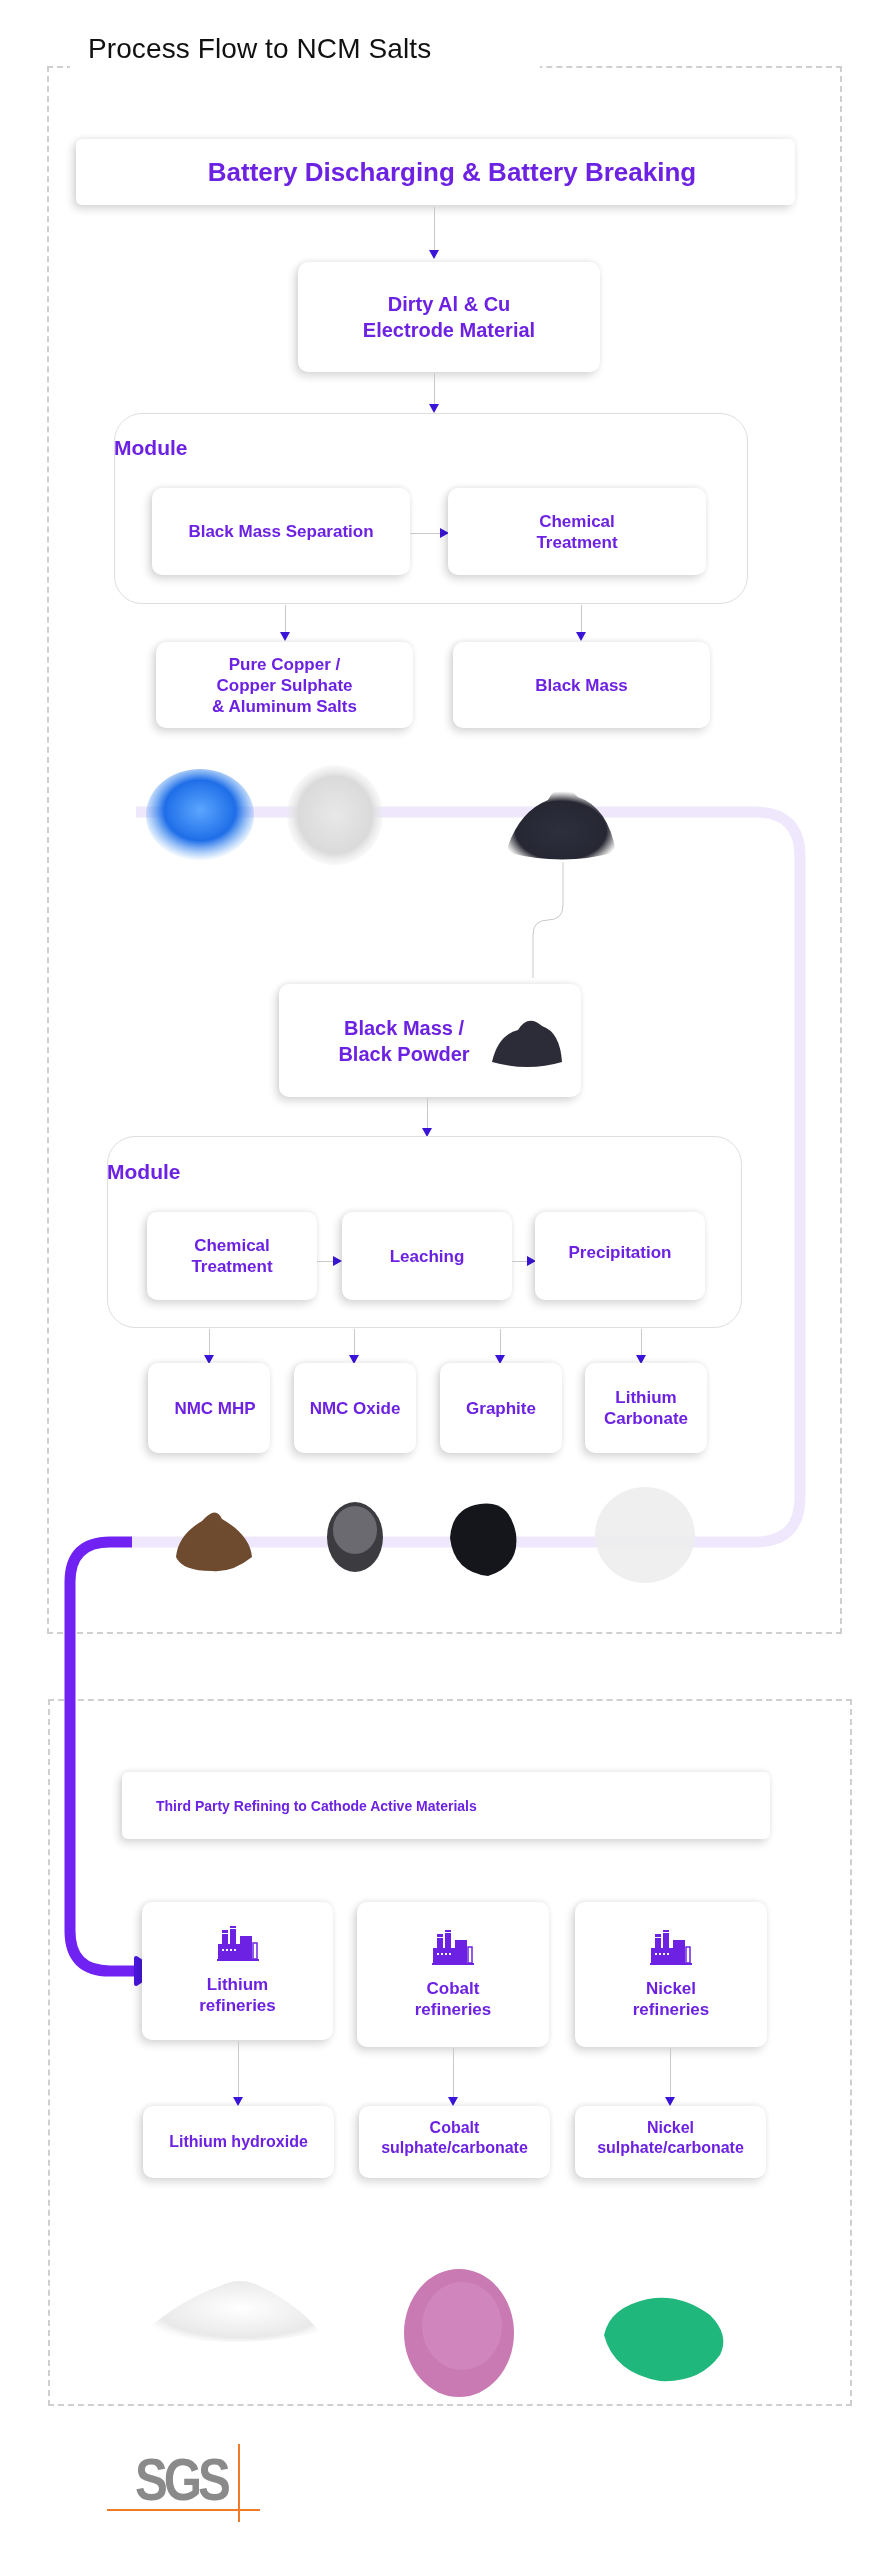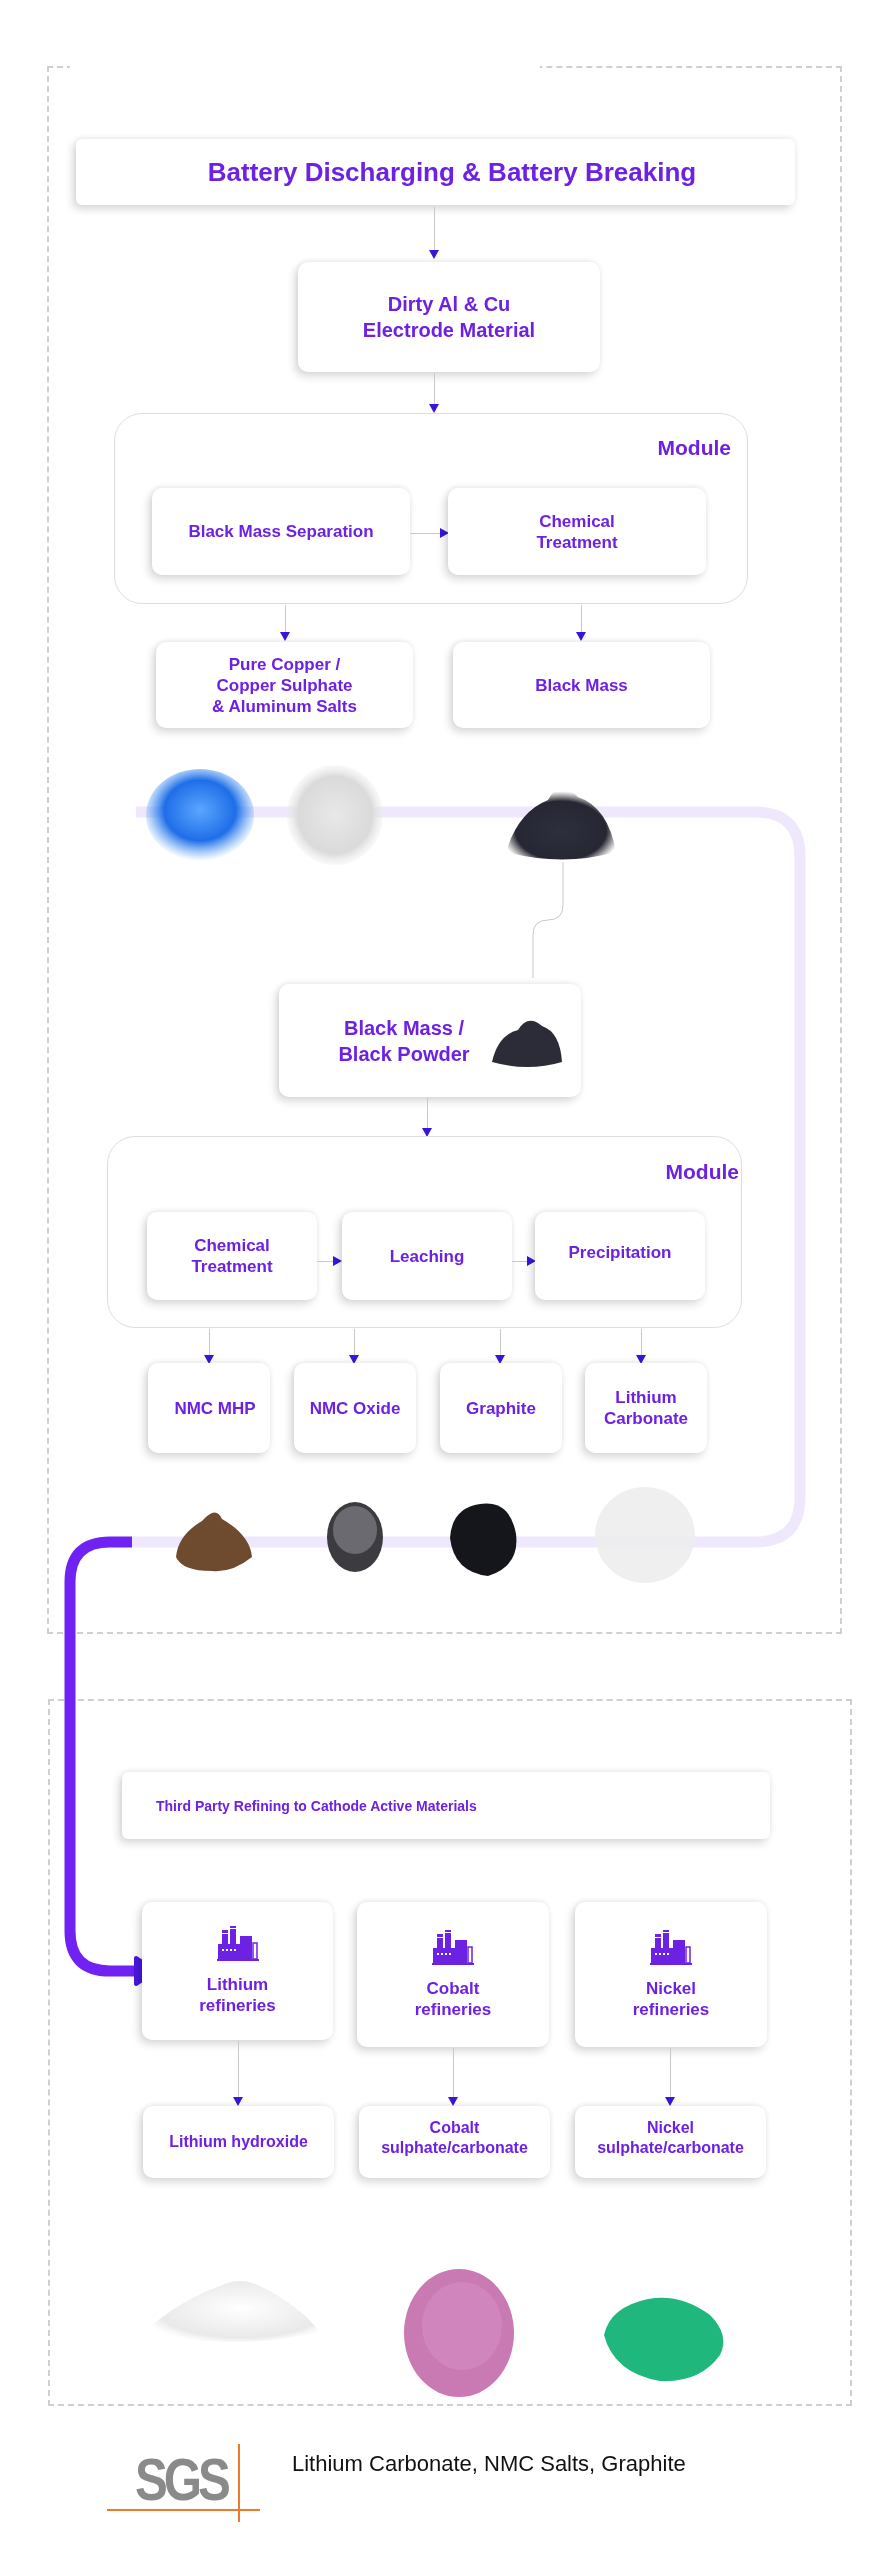--- a/index.html
+++ b/index.html
@@ -10,21 +10,21 @@
            font-family:"Liberation Sans", sans-serif; letter-spacing:0.1px; }
   .dashbox { border:2px dashed #cfcfcf; box-sizing:border-box; }
   .card { background:#ffffff; border-radius:10px;
           box-shadow: -3px 4px 8px rgba(0,0,0,0.16), 0 -2px 5px rgba(0,0,0,0.06);
           box-sizing:border-box; display:flex; align-items:center; justify-content:center;
           text-align:center; color:#6d22e3; font-weight:bold; }
   .card span { display:block; }
   .header { border-radius:6px; font-size:26px; color:#6d22e3;padding-left:33px; }
   .header2 { border-radius:6px; font-size:14px; justify-content:flex-start; padding-left:34px; }
   .module { border:1.5px solid #dedede; border-radius:28px; box-sizing:border-box; background:#fff; }
-  .module-title { color:#6d22e3; font-weight:bold; font-size:21px; text-align:right; }
+  .module-title { color:#6d22e3; font-weight:bold; font-size:21px; text-align:left; }
   .f20 { font-size:20px; line-height:26px; }
   .f17 { font-size:17px; line-height:21px; }
   .f16 { font-size:16px; line-height:20px; }
   .vline { position:absolute; width:1px; background:#c9c9c9; }
   .hline { position:absolute; height:1px; background:#c9c9c9; }
   .arrow-down { position:absolute; width:0; height:0; border-left:5px solid transparent;
                 border-right:5px solid transparent; border-top:9px solid #3b14d9; }
   .arrow-right { position:absolute; width:0; height:0; border-top:5px solid transparent;
                  border-bottom:5px solid transparent; border-left:9px solid #3b14d9; }
   .pile { position:absolute; }
@@ -34,20 +34,21 @@
   .footer-text { left:292px; top:2445px; font-size:22px; line-height:38px; color:#111; }
 </style>
 </head>
 <body>
 
 <div class="abs dashbox" style="left:47px; top:66px; width:795px; height:1568px;"></div>
 <div class="abs dashbox" style="left:48px; top:1699px; width:804px; height:707px;"></div>
 
 <div class="abs" style="left:70px; top:60px; width:470px; height:44px; background:#fff;"></div>
 <div class="abs title" style="pointer-events:none;">
+  <div>Process Flow to NCM Salts</div>
 </div>
 
 <svg class="abs" style="left:0; top:0;" width="890" height="2560">
 
   <path d="M 136 812 L 755 812 Q 800 812 800 857 L 800 1497 Q 800 1542 755 1542 L 132 1542" fill="none" stroke="#efe8fd" stroke-width="11" stroke-linecap="butt"></path>
 
   <path d="M 132 1542 L 110 1542 Q 70 1542 70 1582 L 70 1931 Q 70 1971 110 1971 L 140 1971" fill="none" stroke="#7022f2" stroke-width="11"></path>
   <polygon points="136,1958 156,1971 136,1984" fill="#4a17e0" stroke="#4a17e0" stroke-width="4" stroke-linejoin="round"></polygon>
 
   <path d="M 563 862 L 563 905 Q 563 920 548 920 Q 533 920 533 935 L 533 978" fill="none" stroke="#c9c9c9" stroke-width="1"></path>
@@ -312,14 +313,13 @@
   <path d="M4 50 Q 10 22 48 14 Q 80 8 110 30 Q 130 50 120 70 Q 100 98 60 96 Q 14 88 4 50 Z" fill="#1fb77b"></path>
 </svg>
 
 <div class="abs" style="left:107px; top:2444px; width:153px; height:78px;">
   <div style="position:absolute; left:28px; top:4px; font-size:60px; line-height:64px; font-weight:bold; color:#8a8a8a; letter-spacing:-5px; font-family:'Liberation Sans Narrow','Liberation Sans', sans-serif; transform:scaleX(0.82); transform-origin:left;">SGS</div>
   <div style="position:absolute; left:0; top:65px; width:153px; height:1.5px; background:#f07a2a;"></div>
   <div style="position:absolute; left:131px; top:0; width:1.5px; height:78px; background:#f07a2a;"></div>
 </div>
 
 <div class="abs footer-text">
-  <div>Lithium Carbonate, NMC Salts, Graphite</div>
 </div>
 
 </body></html>

